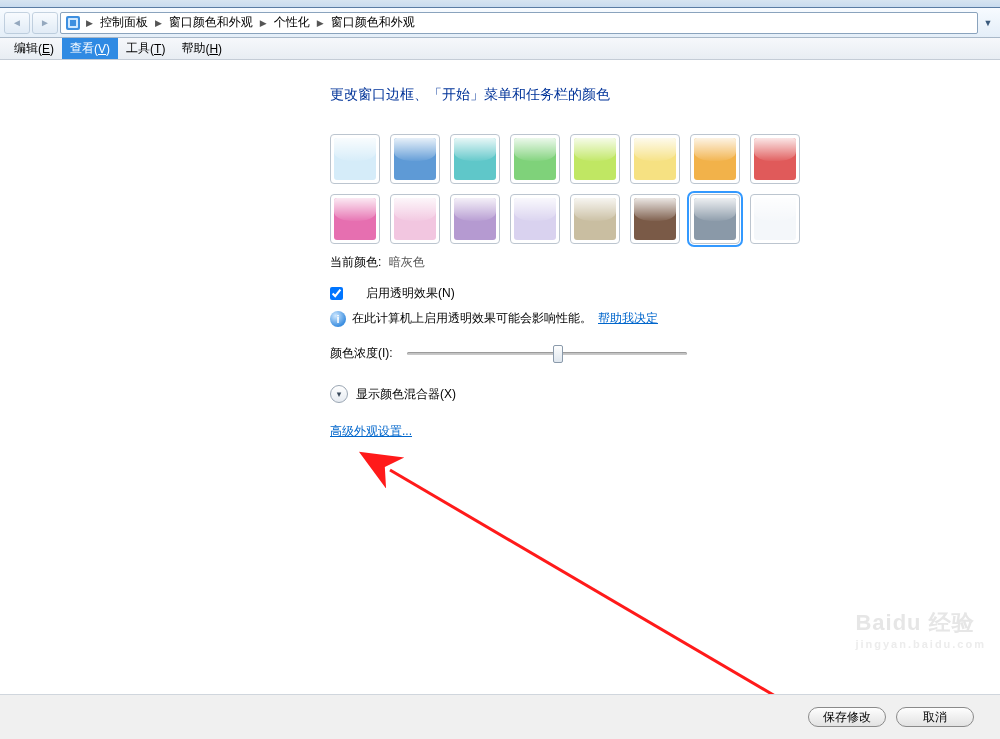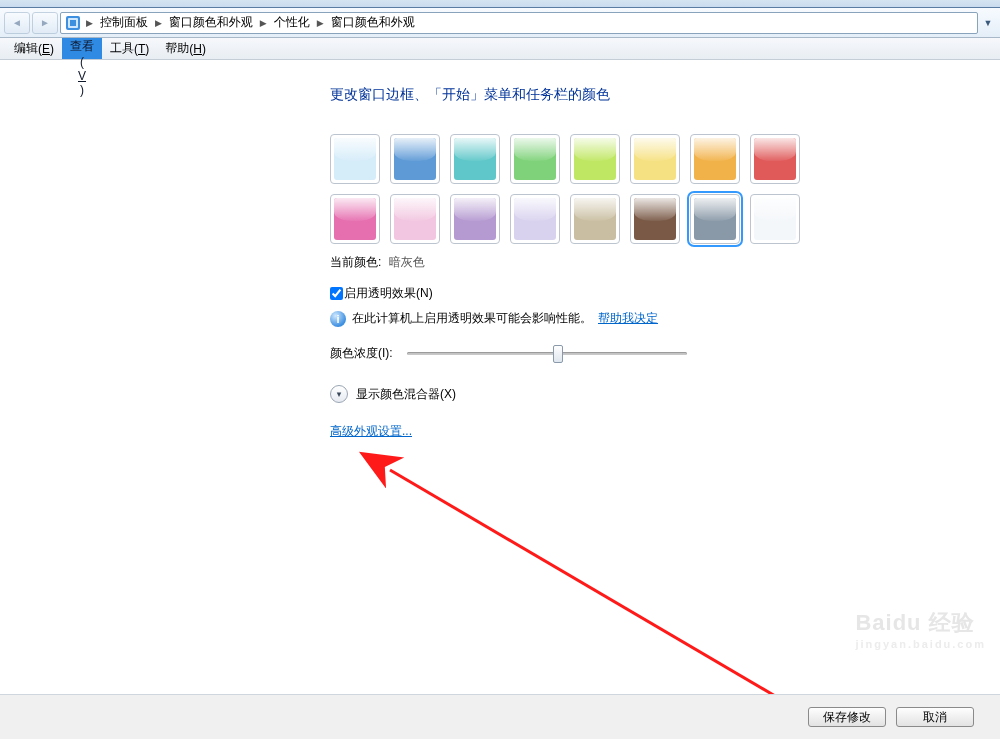--- a/index.html
+++ b/index.html
@@ -71,22 +71,21 @@
   }
   .menu-item {
     padding: 0 8px;
     display: flex; align-items: center;
     color: #000;
     cursor: default;
   }
   .menu-item .accel { text-decoration: underline; }
   .menu-item.hl {
     background: #2f8ae3;
-    color: #0f172a;
-    flex-direction: column;
+    color: #ffffff;
   }
   
   .content {
     position: relative;
     padding: 26px 0 0 0;
     height: 640px;
     overflow: hidden;
   }
   .inner {
     margin-left: 330px;
@@ -126,21 +125,21 @@
     outline: 2px solid #3399ff;
     outline-offset: 1px;
   }
   .cur-color-row {
     margin: 8px 0 14px 0;
     color: #000;
   }
   .cur-color-row .lbl { color:#000; }
   .cur-color-row .val { color:#555; margin-left:4px; }
   .checkbox-row {
-    display:flex; align-items:center; gap:1px;
+    display:flex; align-items:center; gap:23px;
     margin-bottom: 8px;
   }
   .checkbox-row input { width:13px; height:13px; }
   .info-row {
     display:flex; align-items:center; gap:6px;
     margin-bottom: 16px;
     color:#000;
   }
   .info-icon {
     width:16px; height:16px; border-radius:50%;
@@ -202,21 +201,21 @@
   .footer {
     position:absolute; left:0; right:0; bottom:0;
     height:44px;
     background:#f0f0f0;
     display:flex; align-items:center; justify-content:flex-end;
     padding-right: 26px; gap:10px;
   }
   .btn {
     min-width: 78px; height:20px;
     border:1px solid #8a8a8a;
-    border-radius:3px;
+    border-radius:10px;
     background: linear-gradient(#fefefe,#e2e2e2);
     font-size:12px;
     cursor:pointer;
     padding: 0 12px;
   }
   
   .watermark {
     position:absolute; right:14px; bottom:50px;
     color:#e6e6e6; font-size:22px; letter-spacing:1px;
     pointer-events:none;

